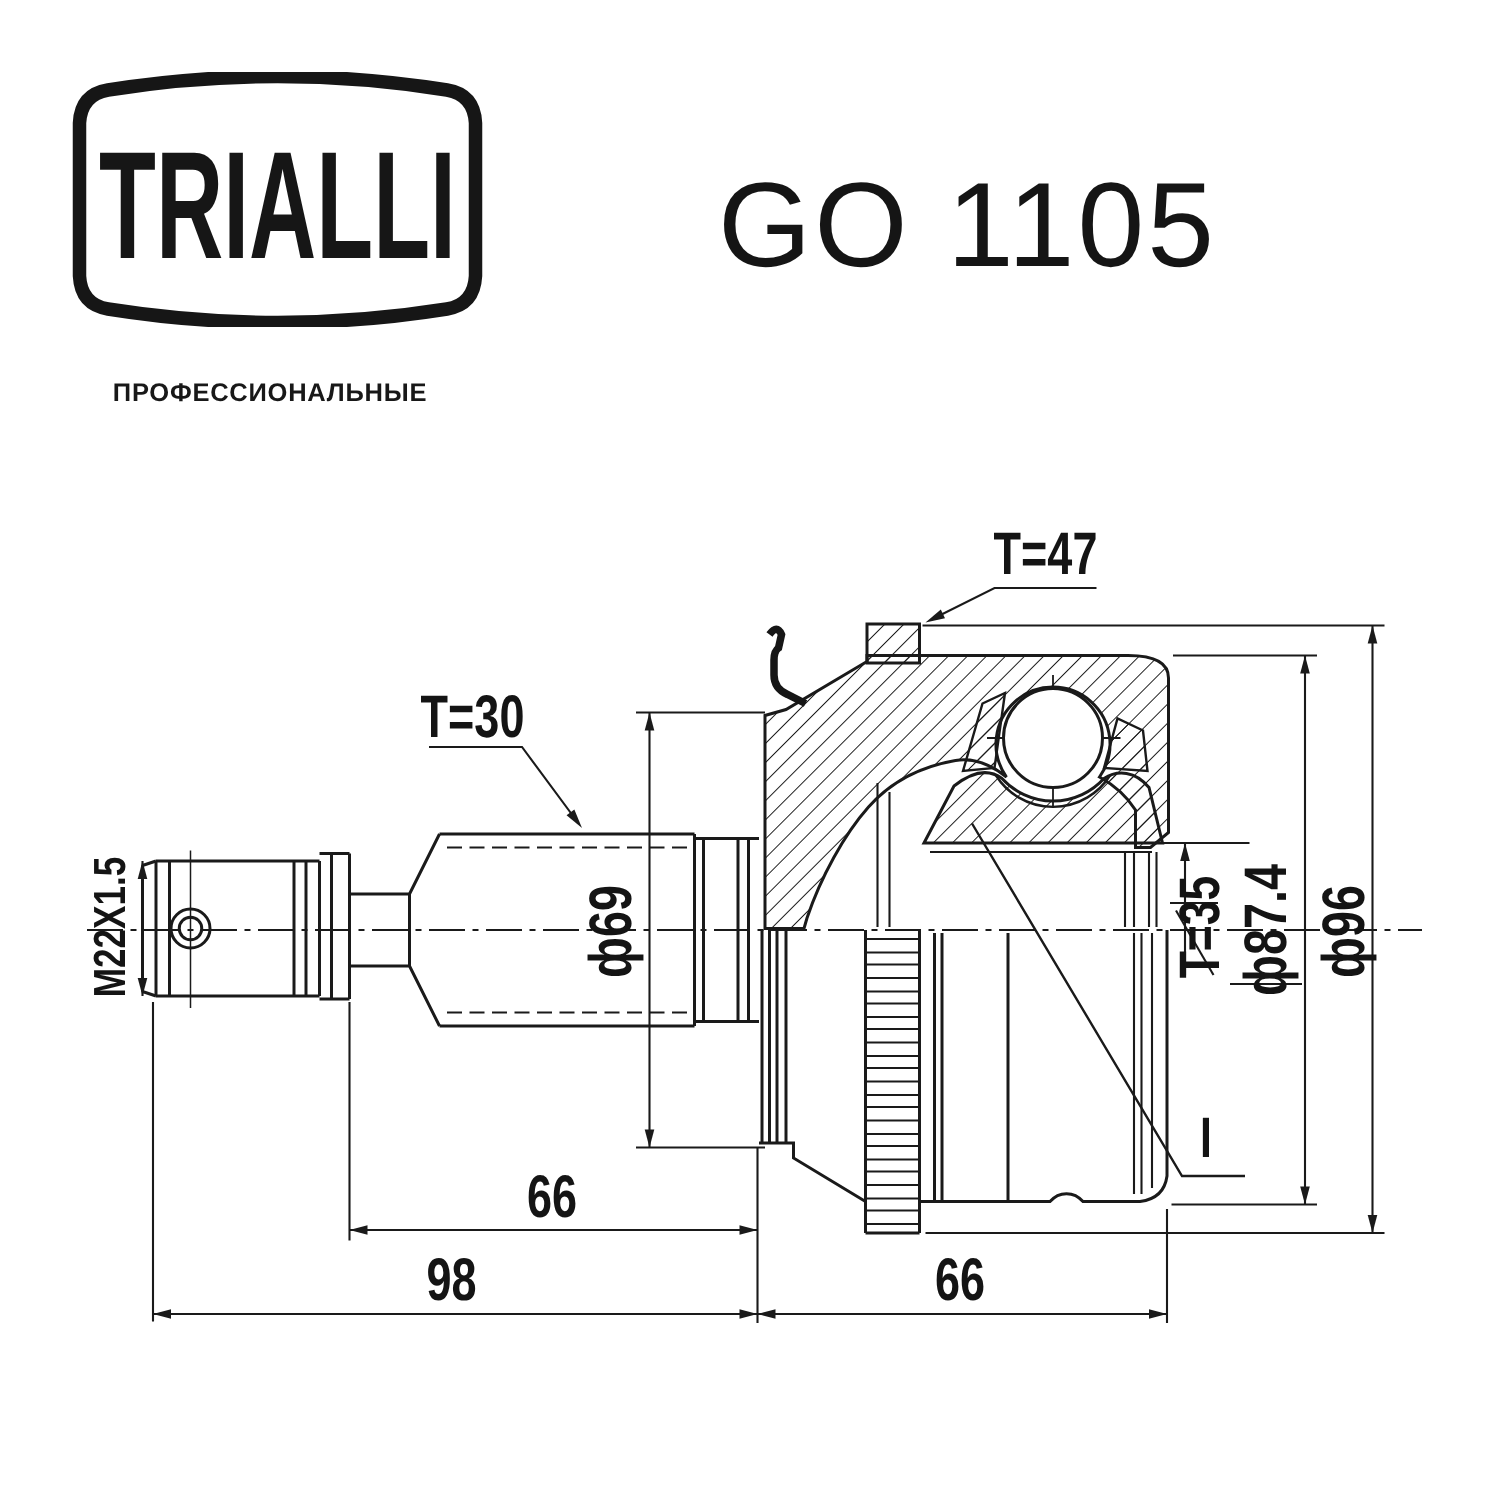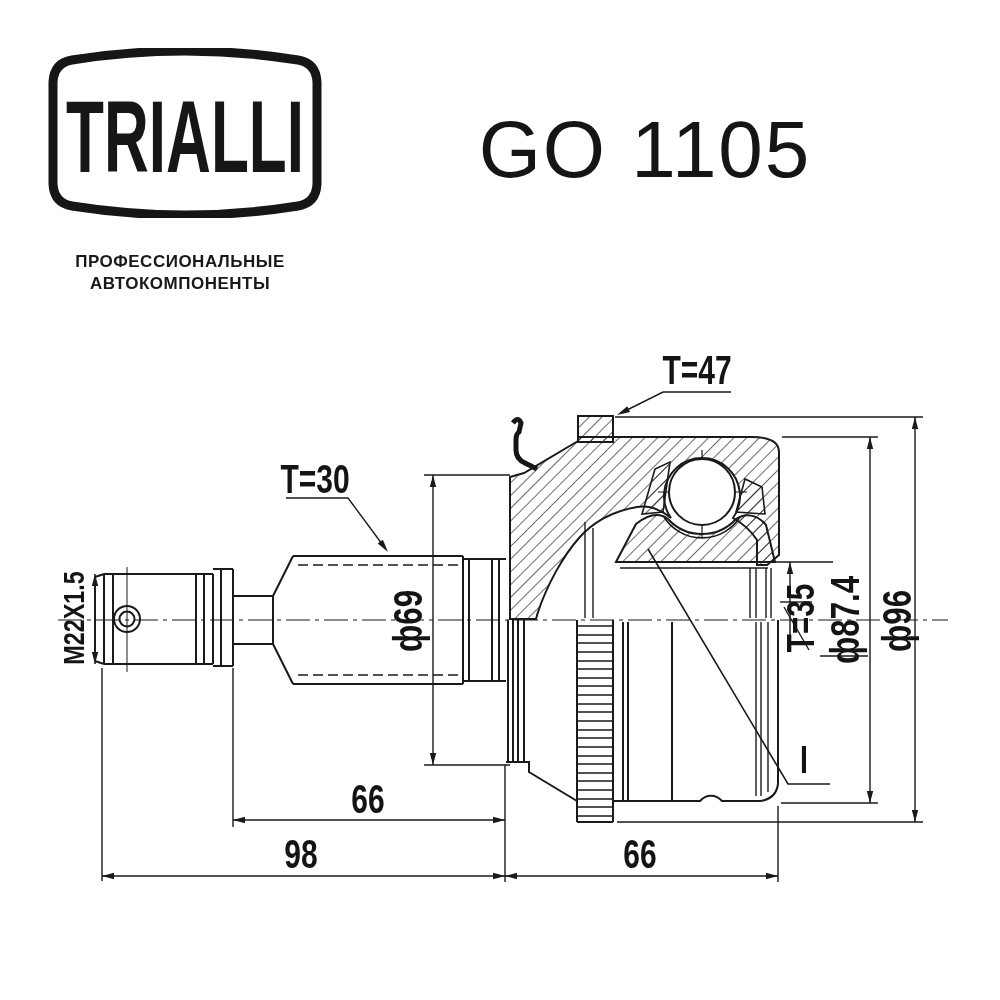--- a/index.html
+++ b/index.html
@@ -22,21 +22,20 @@
 <body>
 
 <div class="stage">
 
   <svg class="logo-svg" width="290" height="170" viewBox="0 0 290 170">
     <path d="M 32,12 Q 145,-6 258,12 Q 276,15 277,34 L 277,136 Q 276,155 258,158 Q 145,176 32,158 Q 14,155 13,136 L 13,34 Q 14,15 32,12 Z" fill="#ffffff" stroke="#161616" stroke-width="9"></path>
     <text x="26" y="124" font-size="102" font-weight="700" fill="#161616" textLength="238" lengthAdjust="spacingAndGlyphs" font-family="&quot;Liberation Sans&quot;,sans-serif">TRIALLI</text>
   </svg>
   <div class="tagline">
     <div>ПРОФЕССИОНАЛЬНЫЕ</div>
-    <div>АВТОКОМПОНЕНТЫ</div>
   </div>
 
   <div class="part-code">GO 1105</div>
 
   <svg class="drawing-svg" width="1000" height="1000" viewBox="0 0 1000 1000">
     <defs>
       <pattern id="h" width="9" height="9" patternUnits="userSpaceOnUse" patternTransform="rotate(45)">
         <line x1="0" y1="0" x2="0" y2="9" stroke="#1a1a1a" stroke-width="1.3"></line>
       </pattern>
     </defs>

